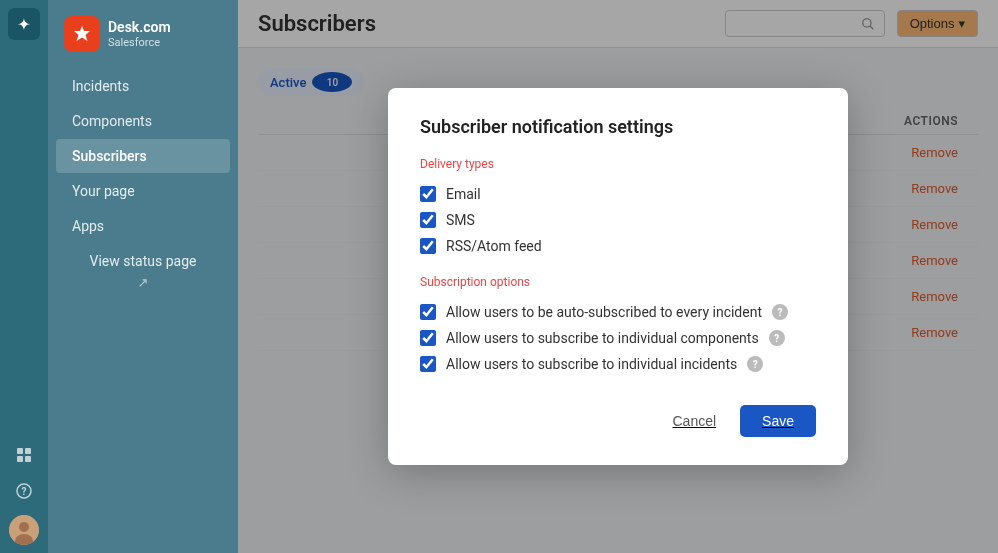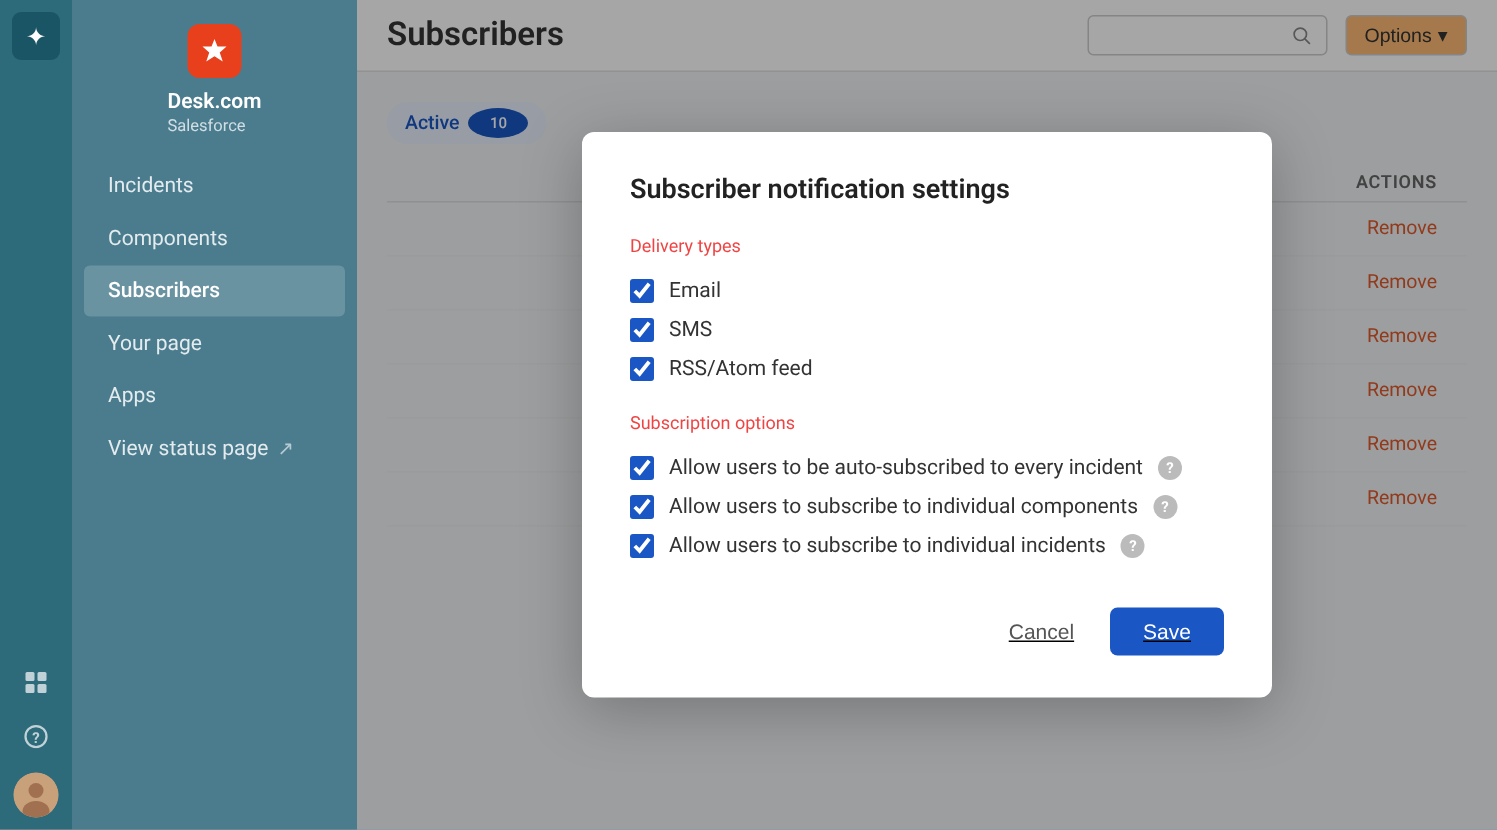--- a/index.html
+++ b/index.html
@@ -46,21 +46,20 @@
       width: 190px;
       background: #4a7c8e;
       padding: 8px 0;
       flex-shrink: 0;
     }
     .sidebar-logo {
       display: flex;
       align-items: center;
       gap: 8px;
       padding: 8px 16px 16px;
-      flex-direction: column;
     }
     .sidebar-logo-icon {
       width: 36px; height: 36px;
       background: #e8401c;
       border-radius: 8px;
       display: flex; align-items: center; justify-content: center;
       color: white;
       font-size: 18px;
     }
     .sidebar-logo-text { color: white; }
@@ -69,21 +68,21 @@
     .sidebar-nav-item {
       padding: 9px 16px;
       color: rgba(255,255,255,0.85);
       font-size: 14px;
       cursor: pointer;
       border-radius: 4px;
       margin: 1px 8px;
     }
     .sidebar-nav-item.active { background: rgba(255,255,255,0.18); color: white; font-weight: 500; }
     .sidebar-nav-item-with-icon {
-      display: flex; align-items: center; gap: 6px;
+      display: flex; align-items: center; gap: 6px; flex-direction: column;
     }
     .ext-icon { font-size: 13px; opacity: 0.7; }
 
     
     .main {
       flex: 1;
       background: #f0f3f5;
       overflow: hidden;
       position: relative;
     }

